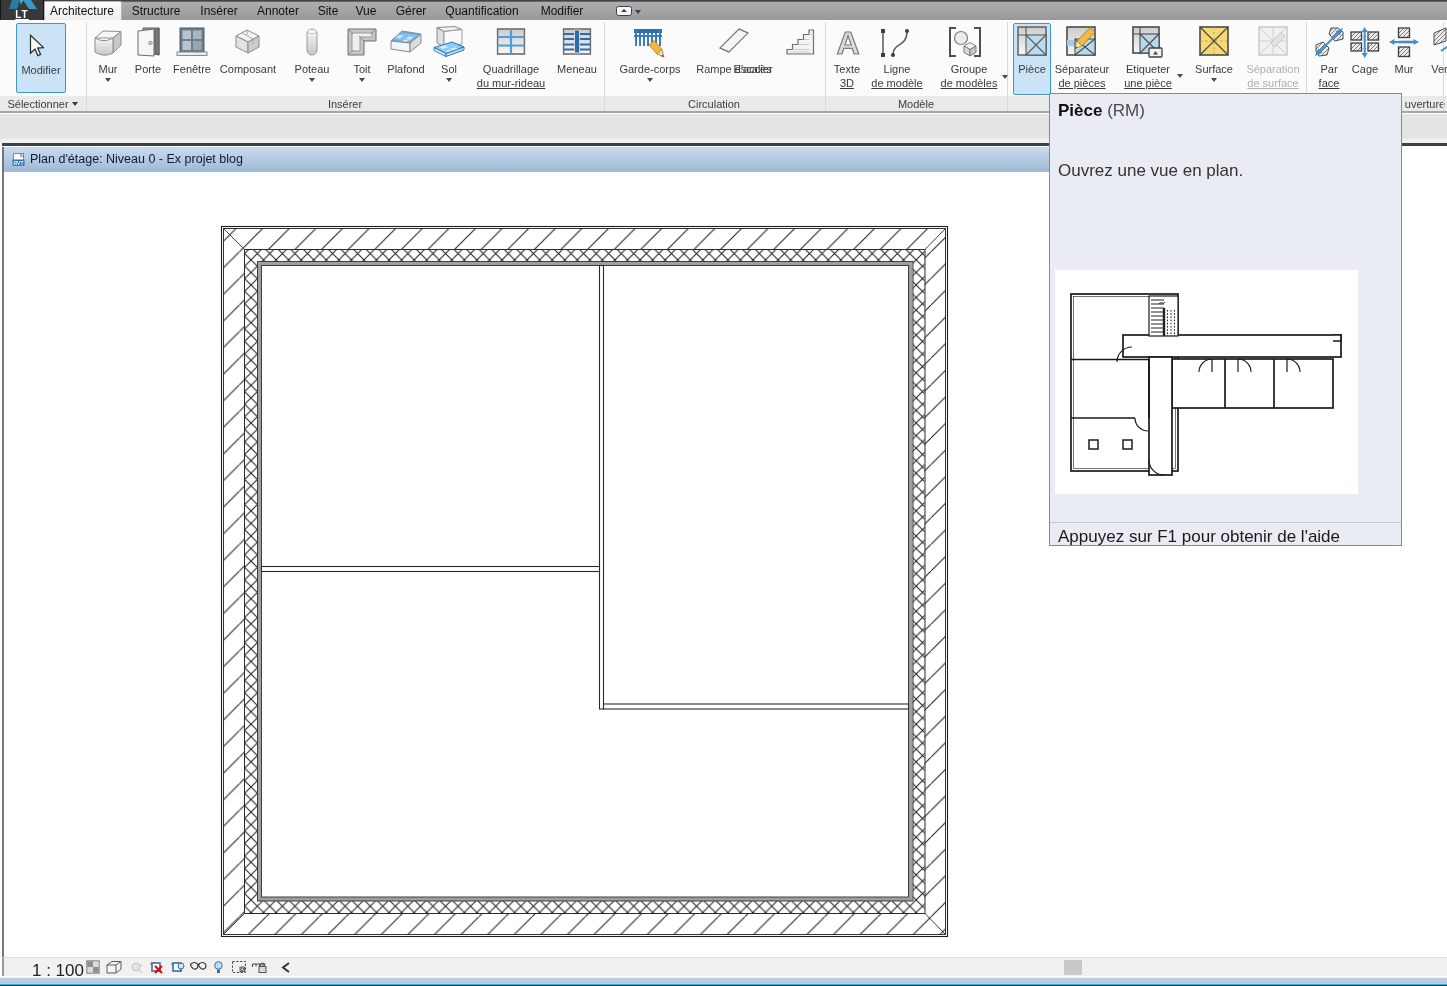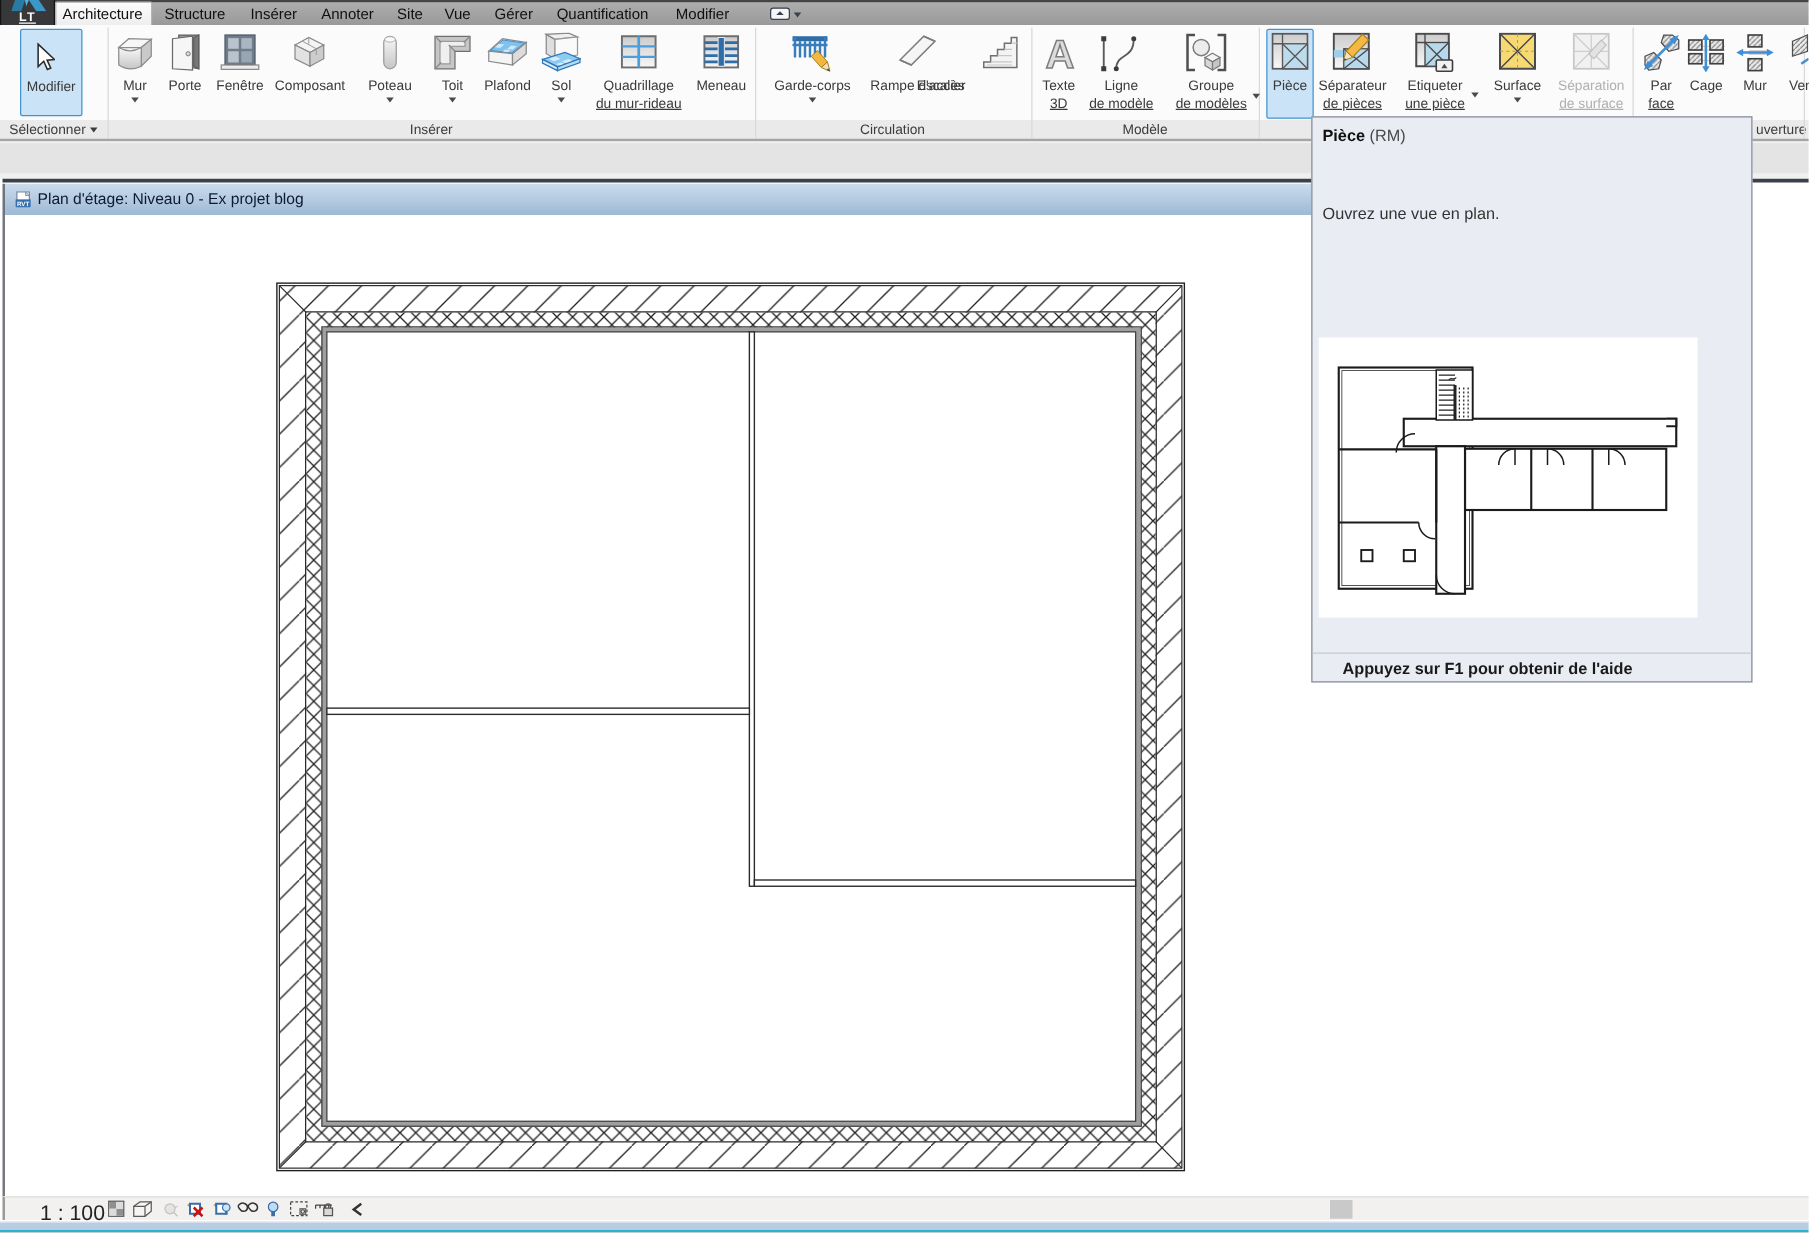--- a/index.html
+++ b/index.html
@@ -54,26 +54,26 @@
   #viewctrl { left:2px; top:957px; width:1445px; height:19px; background:#f2f1ef;
     border-top:1px solid #e0dedd; border-left:2px solid #9a9a9a; }
   #viewctrl .scale { position:absolute; left:28px; top:3px; font-size:17px; color:#222; }
   #statusblue { left:0; top:976.5px; width:1447px; height:7.5px; background:#b9cce4;
     border-top:1px solid #f2f2f2; }
   #tealline { left:0; top:983.8px; width:1447px; height:2.2px; background:linear-gradient(180deg,#25b6cd 0,#25b6cd 60%,#16323e 61%,#16323e 100%); }
   #thumb { left:1064px; top:959.5px; width:18px; height:15.5px; background:#c9c9c9; }
 
   
   #tooltip { left:1049px; top:93px; width:353px; height:452.5px; background:#e9ecf3;
-    border:1px solid #848b98; font-size:13px; color:#333; }
+    border:1px solid #848b98; font-size:17px; color:#333; }
   #tooltip .title { position:absolute; left:8px; top:7px; }
   #tooltip p { position:absolute; left:8px; right:8px; line-height:15.4px; }
   #tooltip .img { position:absolute; left:5px; top:176px; width:303px; height:224px; background:#fff; }
   #tooltip .foot { position:absolute; left:0; right:0; top:428px; border-top:1px solid #c3c7cf;
-    padding:4px 0 0 24px; font-weight:bold; color:#1a1a1a; }
+    padding:4px 0 0 8px; font-weight:normal; color:#1a1a1a; }
 </style>
 </head>
 <body>
 <div id="app">
 
   <div id="tabbar" class="abs"></div>
   <div id="activetab"></div>
   <span class="tab" style="left:82px">Architecture</span>
   <span class="tab" style="left:156px">Structure</span>
   <span class="tab" style="left:219px">Insérer</span>

